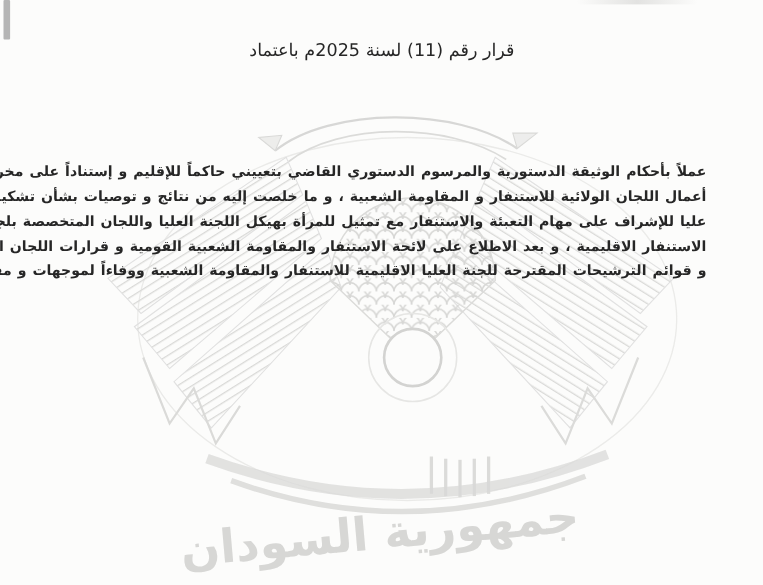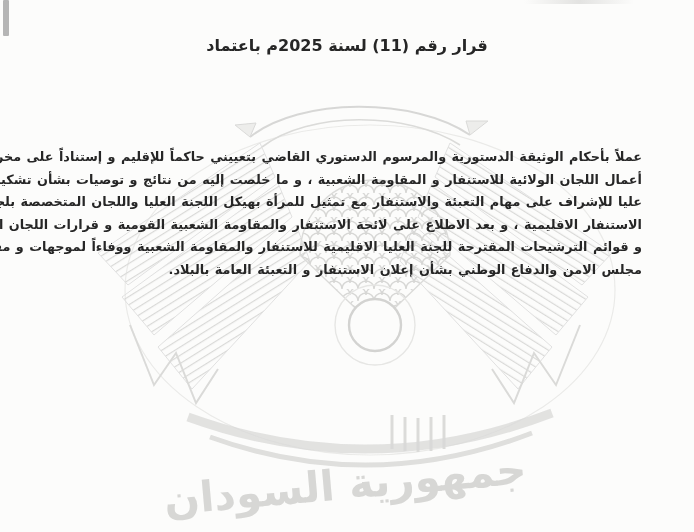--- a/index.html
+++ b/index.html
@@ -7,21 +7,21 @@
     position:relative;
     width:694px;height:532px;
     background:#fcfcfb;
     overflow:hidden;
     font-family:"DejaVu Sans",sans-serif;
     color:#262626;
     direction:rtl;
   }
   .abs{position:absolute;}
   .center-line{left:0;right:0;text-align:center;white-space:nowrap;}
-  .doc-title{font-size:16px;font-weight:700;letter-spacing:0.1px;}
+  .doc-title{font-size:16px;font-weight:400;letter-spacing:0.1px;}
   .para-block{right:52px;width:596px;}
   .para-line{
     font-size:12.8px;font-weight:700;line-height:22.5px;
     white-space:nowrap;text-align:right;word-spacing:1px;
   }
   .heading-line{font-size:13.5px;font-weight:700;white-space:nowrap;}
   .txt{position:relative;z-index:2;}
   .watermark{z-index:1;pointer-events:none;}
   .calligraphy{
     top:460px;left:105px;width:480px;
@@ -101,19 +101,18 @@
   <div class="abs calligraphy">جمهورية السودان</div>
 
   <div class="abs center-line doc-title txt" style="top:36px;">قرار رقم (11) لسنة 2025م باعتماد</div>
 
   <div class="abs para-block txt" style="top:127px;">
     <div class="para-line">عملاً بأحكام الوثيقة الدستورية والمرسوم الدستوري القاضي بتعييني حاكماً للإقليم و إستناداً على مخرجات</div>
     <div class="para-line">أعمال اللجان الولائية للاستنفار و المقاومة الشعبية ، و ما خلصت إليه من نتائج و توصيات بشأن تشكيل لجنة</div>
     <div class="para-line">عليا للإشراف على مهام التعبئة والاستنفار مع تمثيل للمرأة بهيكل اللجنة العليا واللجان المتخصصة بلجنة</div>
     <div class="para-line">الاستنفار الاقليمية ، و بعد الاطلاع على لائحة الاستنفار والمقاومة الشعبية القومية  و قرارات اللجان الولائية</div>
     <div class="para-line">و قوائم الترشيحات المقترحة للجنة العليا الاقليمية للاستنفار والمقاومة الشعبية ووفاءاً لموجهات و مقررات</div>
-    <div class="para-line">مجلس الامن والدفاع الوطني بشأن إعلان الاستنفار و التعبئة العامة بالبلاد.</div>
   </div>
 
   <div class="abs heading-line txt" style="top:262px;left:289px;">أصدر القرار الآتي نصه :</div>
   <div class="abs heading-line txt" style="top:291px;left:289px;">اسم القرار وبدء العمل به :</div>
 
 </div>
 
 </body></html>

